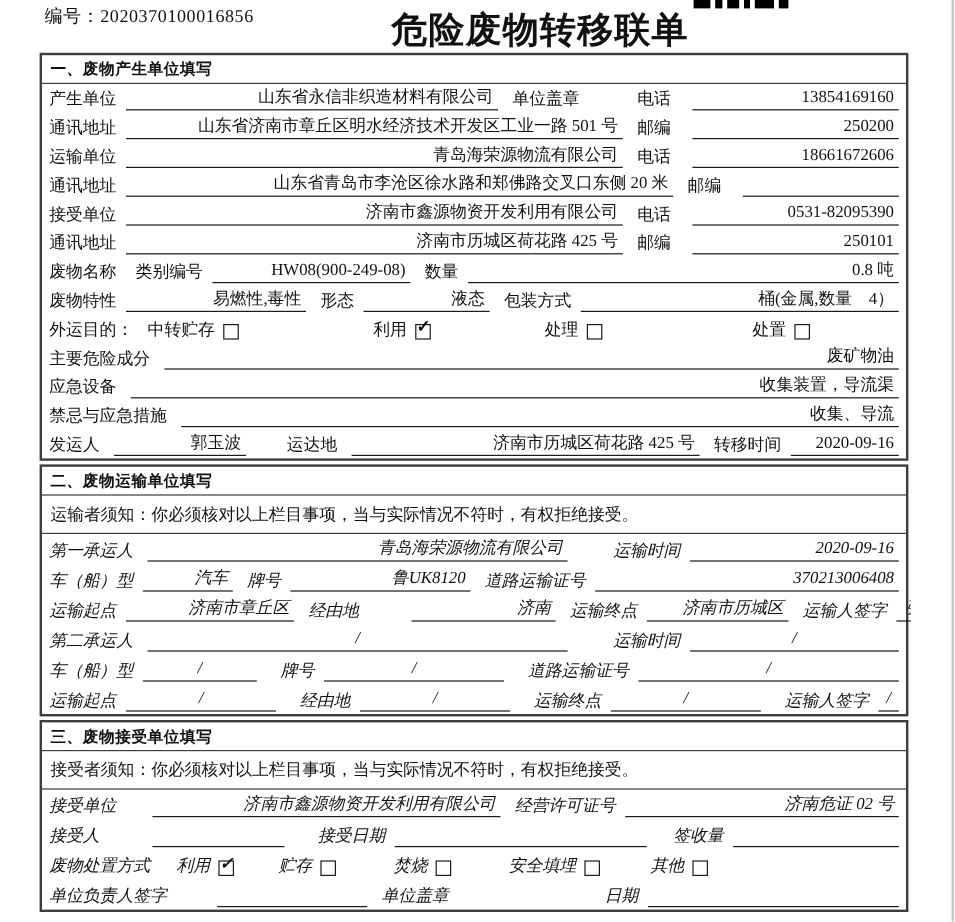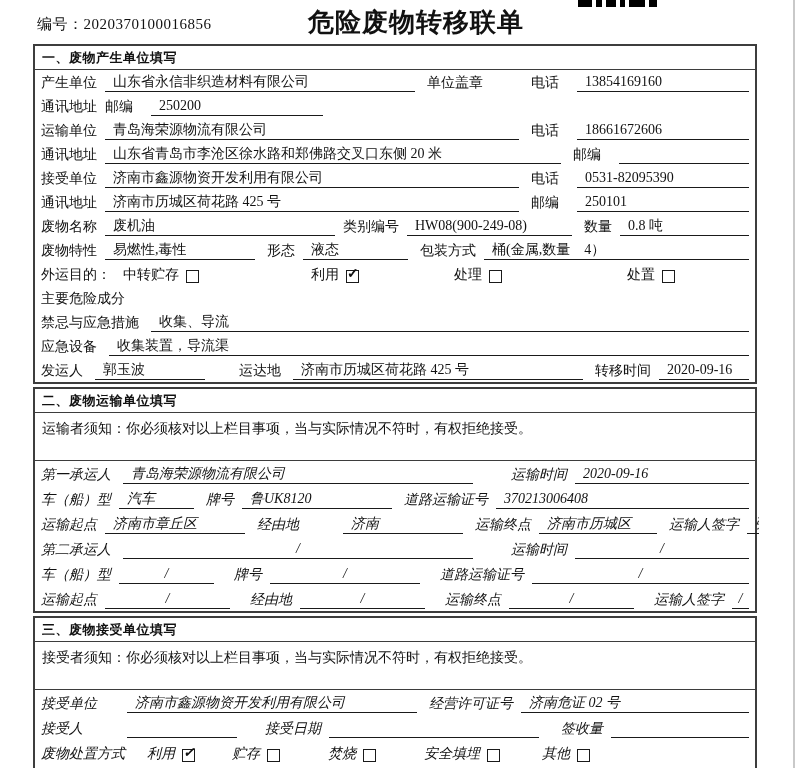--- a/index.html
+++ b/index.html
@@ -7,41 +7,41 @@
   body {
     width:796px; height:768px; overflow:hidden; position:relative;
     font-family:"Liberation Serif","DejaVu Serif",serif;
     color:#111; font-size:14px;
   }
   .page { position:absolute; inset:0; background:#fff; }
   .edge-line { position:absolute; top:0; right:1px; width:2px; height:768px; background:#c9c9c9; }
 
   
   .hdr { position:relative; height:44px; }
-  .doc-no { position:absolute; left:37px; top:15px; font-size:15px; letter-spacing:0.5px; }
-  .title { position:absolute; left:50%; top:5px; transform:translateX(-50%); margin-left:18px;
-           font-size:26px; font-weight:bold; letter-spacing:1px; white-space:nowrap; }
+  .doc-no { position:absolute; left:37px; top:4px; font-size:15px; letter-spacing:0.5px; }
+  .title { position:absolute; left:50%; top:5px; transform:translateX(-50%); margin-left:52px;
+           font-size:30px; font-weight:bold; letter-spacing:1px; white-space:nowrap; }
   .qr { position:absolute; left:578px; top:0; height:7px; display:flex; }
   .qr i { display:block; height:7px; background:#000; margin-right:4px; }
   .qr i:nth-child(1){width:14px;} .qr i:nth-child(2){width:6px;}
   .qr i:nth-child(3){width:10px;} .qr i:nth-child(4){width:5px;}
   .qr i:nth-child(5){width:16px;} .qr i:nth-child(6){width:8px;}
 
   
   .sec { margin-left:33px; width:724px; border:2px solid #3d3d3d; background:#fff; }
   .sec + .sec { margin-top:3px; }
   .sec-h { font-weight:bold; font-size:13px; padding:3px 7px 2px 7px; border-bottom:1px solid #3d3d3d;
            font-family:"Liberation Sans","DejaVu Sans",sans-serif; letter-spacing:0.5px; }
-  .notice { padding:7px 7px 22px 7px; border-bottom:1px solid #3d3d3d; }
+  .notice { padding:7px 7px 6px 7px; border-bottom:1px solid #3d3d3d; }
 
   .row { display:flex; align-items:flex-end; height:24px; padding:0 6px 2px 6px; }
   .s2 .row, .s3 .row { height:25px;font-style:italic; }
   .lbl { white-space:nowrap; flex-shrink:0; }
   .u { border-bottom:1px solid #1a1a1a; white-space:nowrap; overflow:hidden;
-       line-height:18px; min-height:18px; padding:0 4px 0 8px; flex-shrink:0; }
+       line-height:18px; min-height:18px; padding:0 4px 0 8px; flex-shrink:0;text-align:right; }
   .u.c { text-align:center; padding:0; }
   .f1 { flex:1 1 auto; }
   .sp { flex:1 1 auto; }
   .ml8{margin-left:8px;} .ml12{margin-left:12px;} .ml20{margin-left:20px;}
   .mr8{margin-right:8px;} .mr12{margin-right:12px;}
 
   
   .w-lbl4 { width:64px; }      
   .rlbl   { width:38px; margin-right:8px; }
   .rv     { width:172px; }
@@ -84,20 +84,21 @@
       <span class="lbl w-lbl4">产生单位</span>
       <span class="u w310">山东省永信非织造材料有限公司</span>
       <span class="lbl ml12">单位盖章</span>
       <span class="sp"></span>
       <span class="lbl rlbl">电话</span>
       <span class="u rv">13854169160</span>
     </div>
 
     <div class="row">
       <span class="lbl w-lbl4">通讯地址</span>
+      <span class="u f1 mr12">山东省济南市章丘区明水经济技术开发区工业一路 501 号</span>
       <span class="lbl rlbl">邮编</span>
       <span class="u rv">250200</span>
     </div>
 
     <div class="row">
       <span class="lbl w-lbl4">运输单位</span>
       <span class="u f1 mr12">青岛海荣源物流有限公司</span>
       <span class="lbl rlbl">电话</span>
       <span class="u rv">18661672606</span>
     </div>
@@ -118,21 +119,20 @@
 
     <div class="row">
       <span class="lbl w-lbl4">通讯地址</span>
       <span class="u f1 mr12">济南市历城区荷花路 425 号</span>
       <span class="lbl rlbl">邮编</span>
       <span class="u rv">250101</span>
     </div>
 
     <div class="row">
       <span class="lbl w-lbl4">废物名称</span>
-      <span class="u w230">废机油</span>
       <span class="lbl ml8 mr8">类别编号</span>
       <span class="u w165">HW08(900-249-08)</span>
       <span class="lbl ml12 mr8">数量</span>
       <span class="u f1">0.8 吨</span>
     </div>
 
     <div class="row">
       <span class="lbl w-lbl4">废物特性</span>
       <span class="u w150">易燃性,毒性</span>
       <span class="lbl ml12 mr8">形态</span>
@@ -156,30 +156,31 @@
         <span class="cb"></span>
       </span>
       <span class="cbi" style="margin-left:125px">
         <span>处置</span>
         <span class="cb"></span>
       </span>
     </div>
 
     <div class="row">
       <span class="lbl mr12">主要危险成分</span>
+      <span class="u f1">废矿物油</span>
+    </div>
+
+    <div class="row">
+      <span class="lbl mr12">应急设备</span>
+      <span class="u f1">收集装置，导流渠</span>
     </div>
 
     <div class="row">
       <span class="lbl mr12">禁忌与应急措施</span>
       <span class="u f1">收集、导流</span>
-    </div>
-
-    <div class="row">
-      <span class="lbl mr12">应急设备</span>
-      <span class="u f1">收集装置，导流渠</span>
     </div>
 
     <div class="row">
       <span class="lbl mr12">发运人</span>
       <span class="u w110">郭玉波</span>
       <span class="lbl mr12" style="margin-left:34px">运达地</span>
       <span class="u w290">济南市历城区荷花路 425 号</span>
       <span class="lbl ml12 mr8">转移时间</span>
       <span class="u f1">2020-09-16</span>
     </div>

